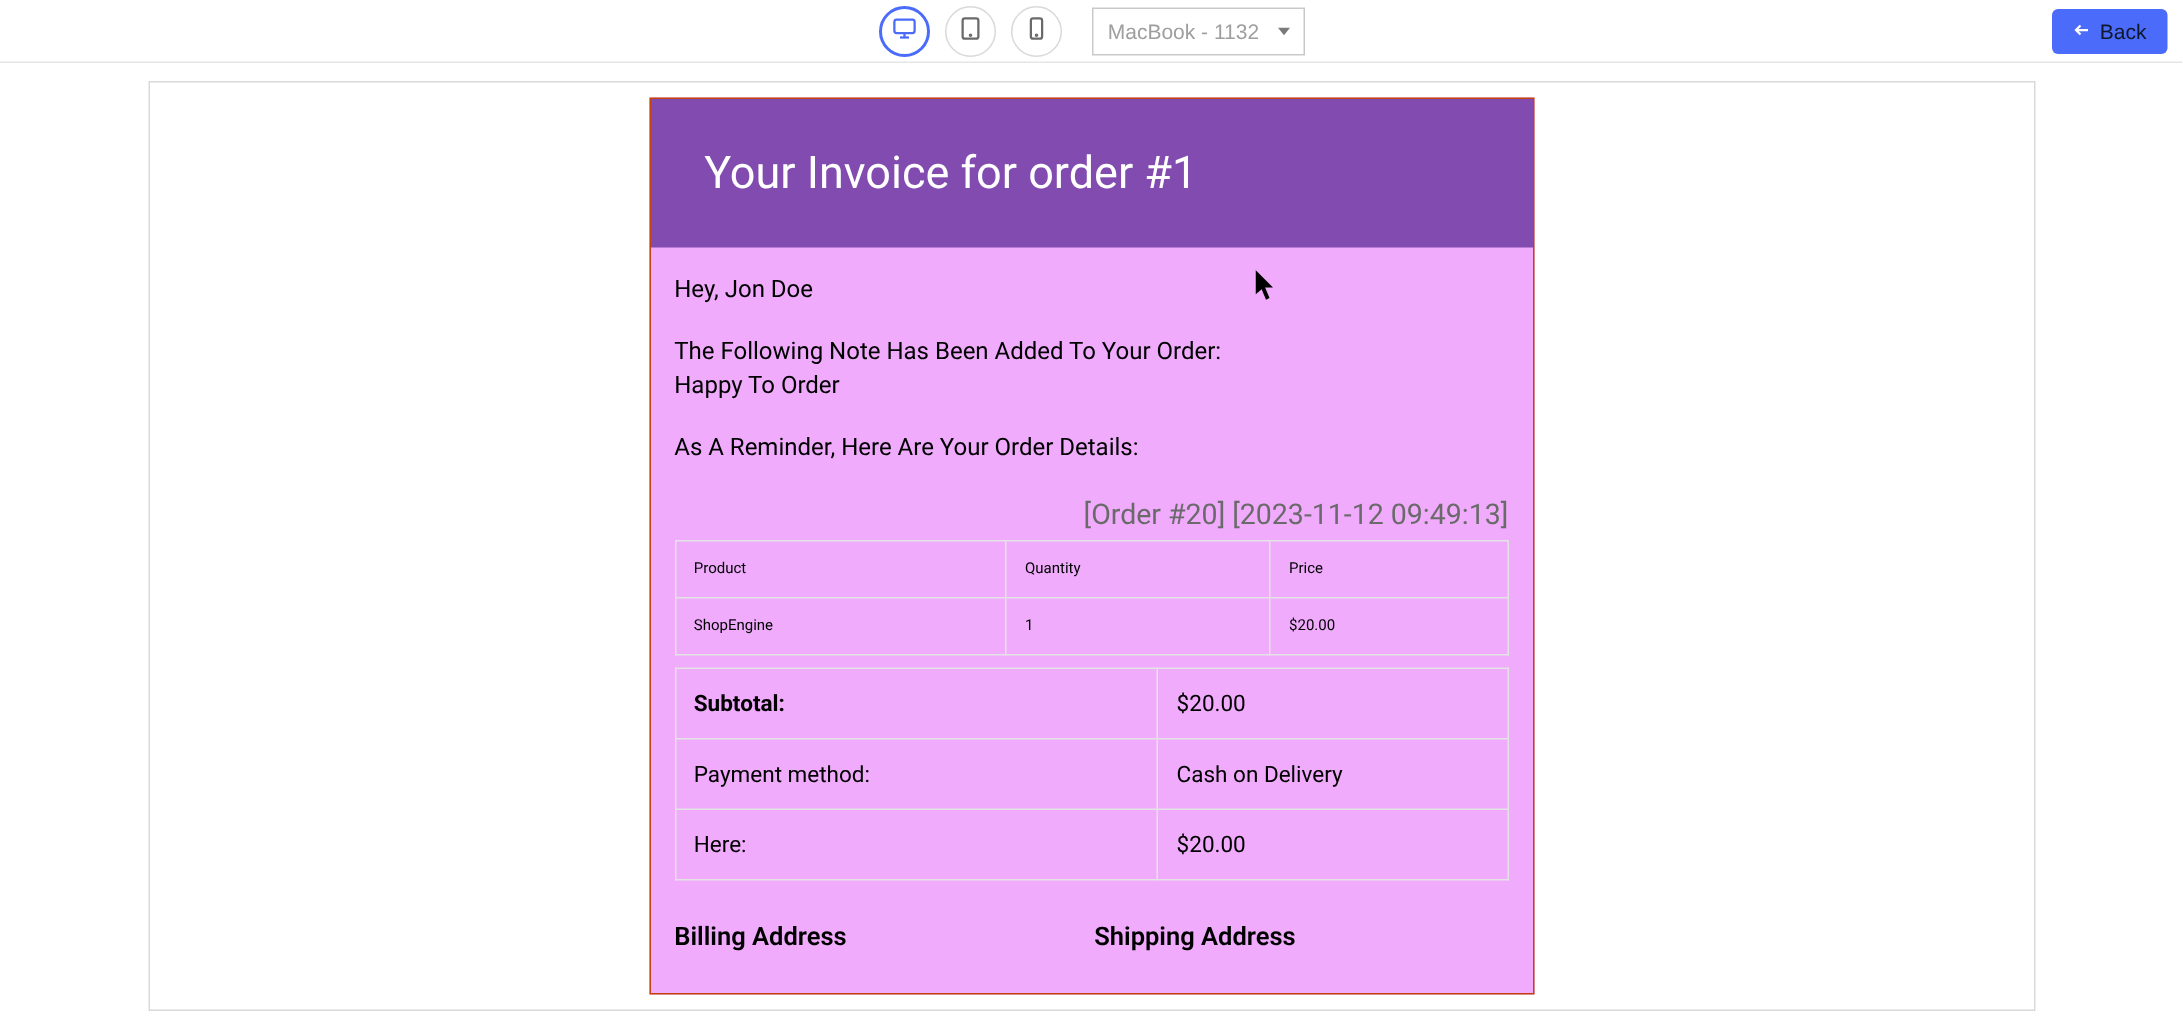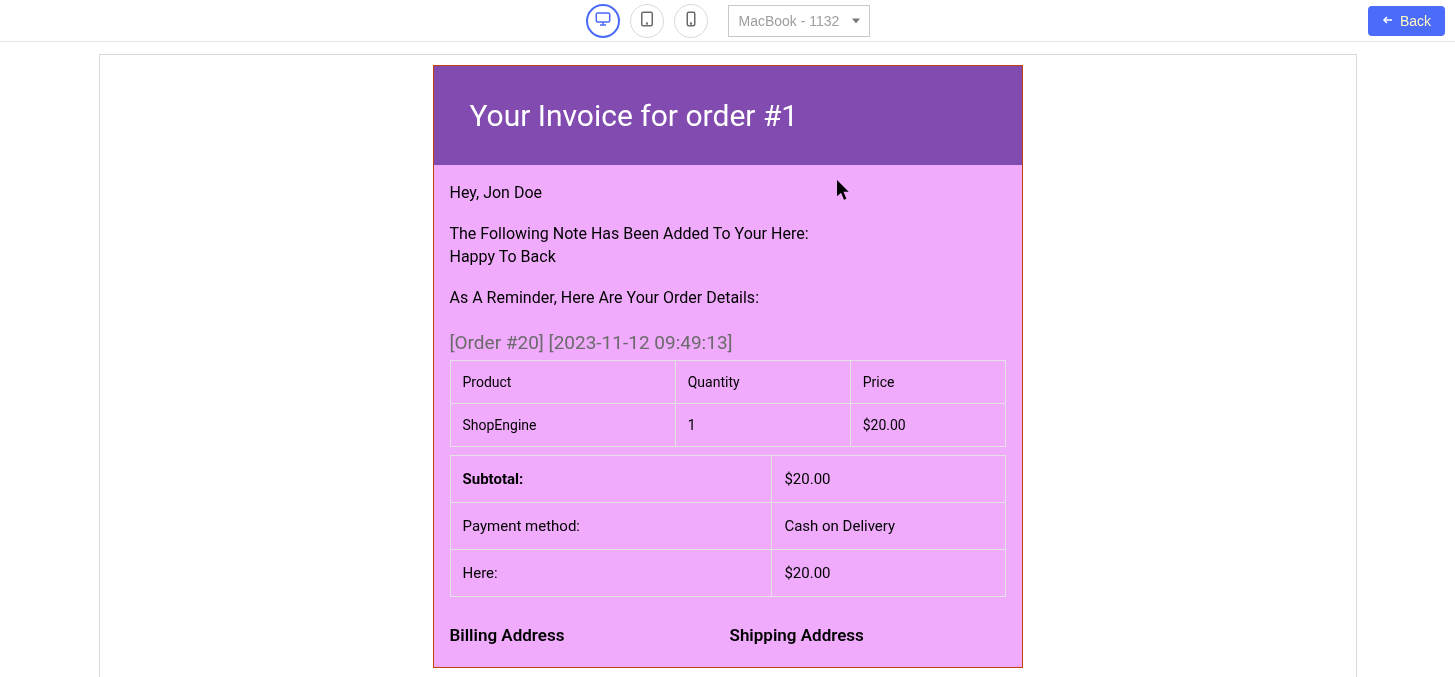--- a/index.html
+++ b/index.html
@@ -74,21 +74,21 @@
       border-right: 4px solid transparent;
       border-top: 5px solid #7a7a7a;
       pointer-events: none;
     }
     .back-btn {
       position: absolute;
       right: 10px;
       top: 50%;
       transform: translateY(-50%);
       background: #4b6bfb;
-      color: #fef9c3;
+      color: #0f172a;
       border: none;
       border-radius: 4px;
       height: 30px;
       padding: 0 14px;
       font-size: 14px;
       cursor: pointer;
       display: flex;
       align-items: center;
       gap: 6px;
     }
@@ -138,32 +138,33 @@
       line-height: 1.45;
     }
     .reminder-line {
       font-size: 16px;
       margin-bottom: 24px;
     }
     .order-meta {
       color: #6a6a6a;
       font-size: 19px;
       margin-bottom: 6px;
+      text-align: right;
     }
     table.order-table {
       width: 100%;
       border-collapse: collapse;
       margin-bottom: 8px;
     }
     table.order-table th,
     table.order-table td {
       border: 1px solid #e3e3e3;
       padding: 13px 12px;
       text-align: left;
-      font-size: 14px;
+      font-size: 10px;
       font-weight: 400;
     }
     table.summary-table {
       width: 100%;
       border-collapse: collapse;
       margin-bottom: 28px;
     }
     table.summary-table td {
       border: 1px solid #e3e3e3;
       padding: 14px 12px;
@@ -247,22 +248,22 @@
 
 <div class="preview-area">
   <div class="preview-frame">
     <div class="email-container">
       <div class="email-header">
         <h1>Your Invoice for order #1</h1>
       </div>
       <div class="email-body">
         <p class="greeting">Hey, Jon Doe</p>
         <div class="note-block">
-          <span>The Following Note Has Been Added To Your Here:</span><br>
-          <span>Happy To Back</span>
+          <span>The Following Note Has Been Added To Your Order:</span><br>
+          <span>Happy To Order</span>
         </div>
         <p class="reminder-line">As A Reminder, Here Are Your Order Details:</p>
         <div class="order-meta">[Order #20] [2023-11-12 09:49:13]</div>
 
         <table class="order-table">
           <thead>
             <tr>
               <th>Product</th>
               <th>Quantity</th>
               <th>Price</th>

